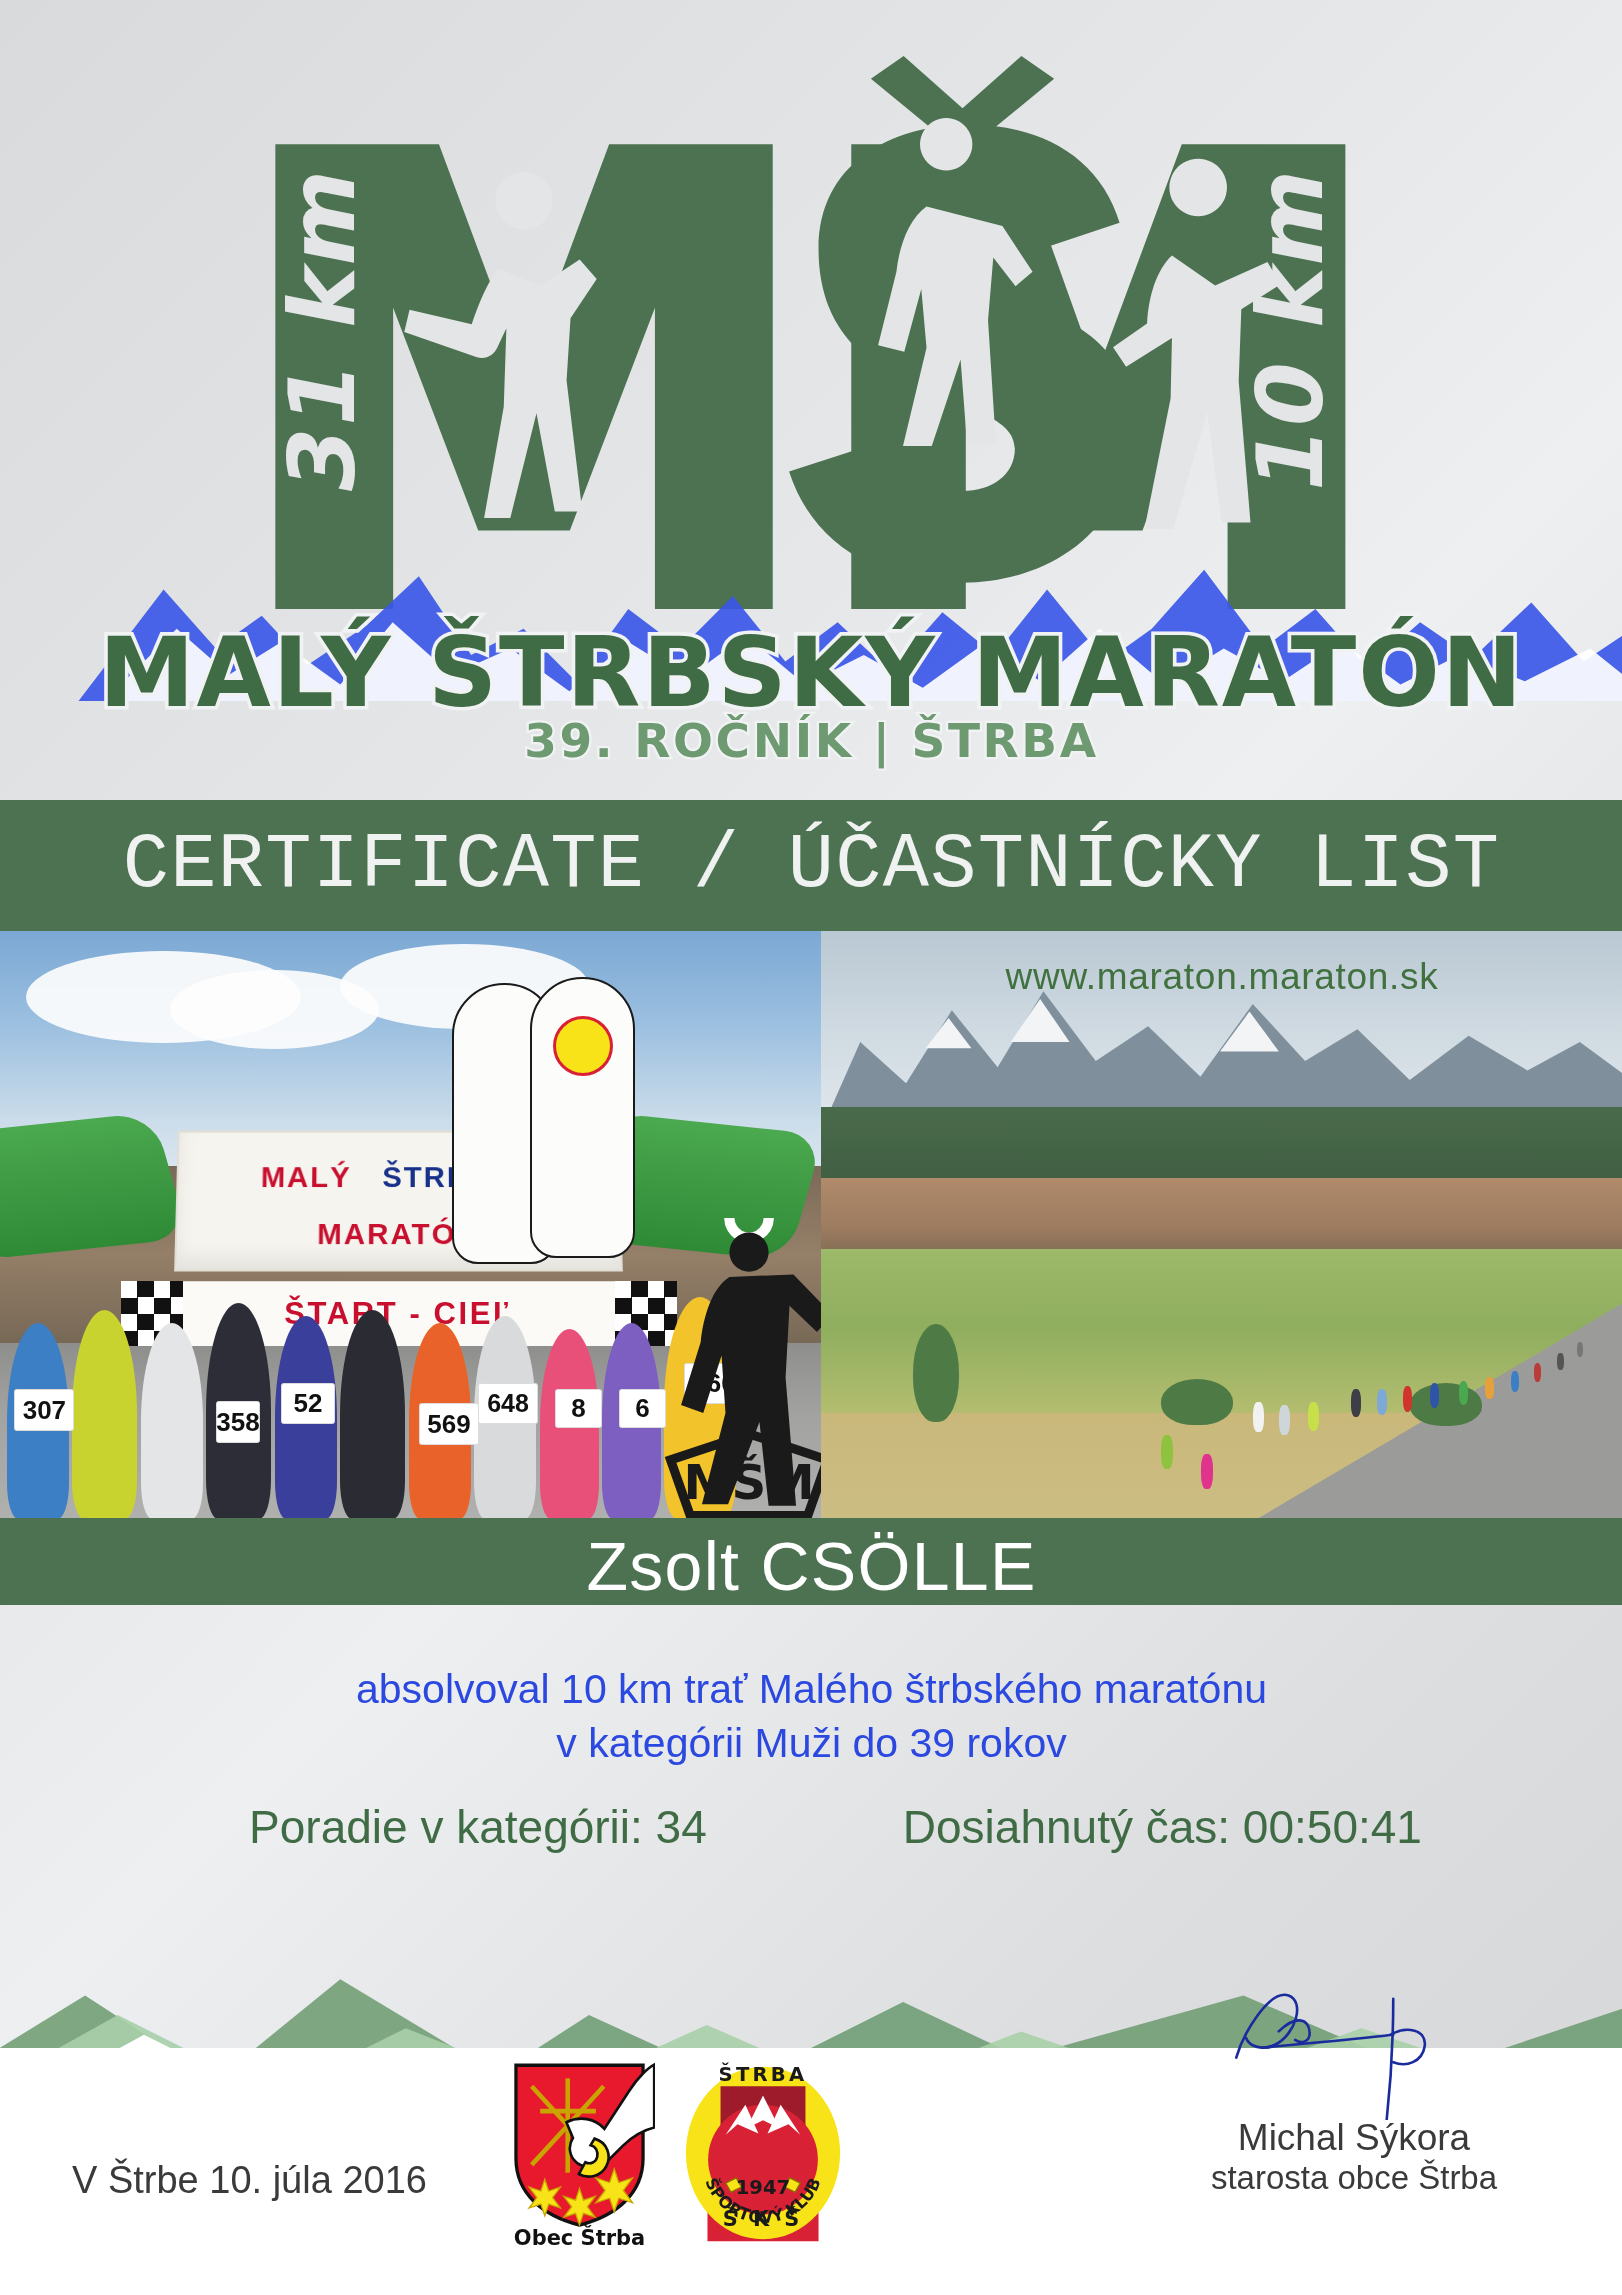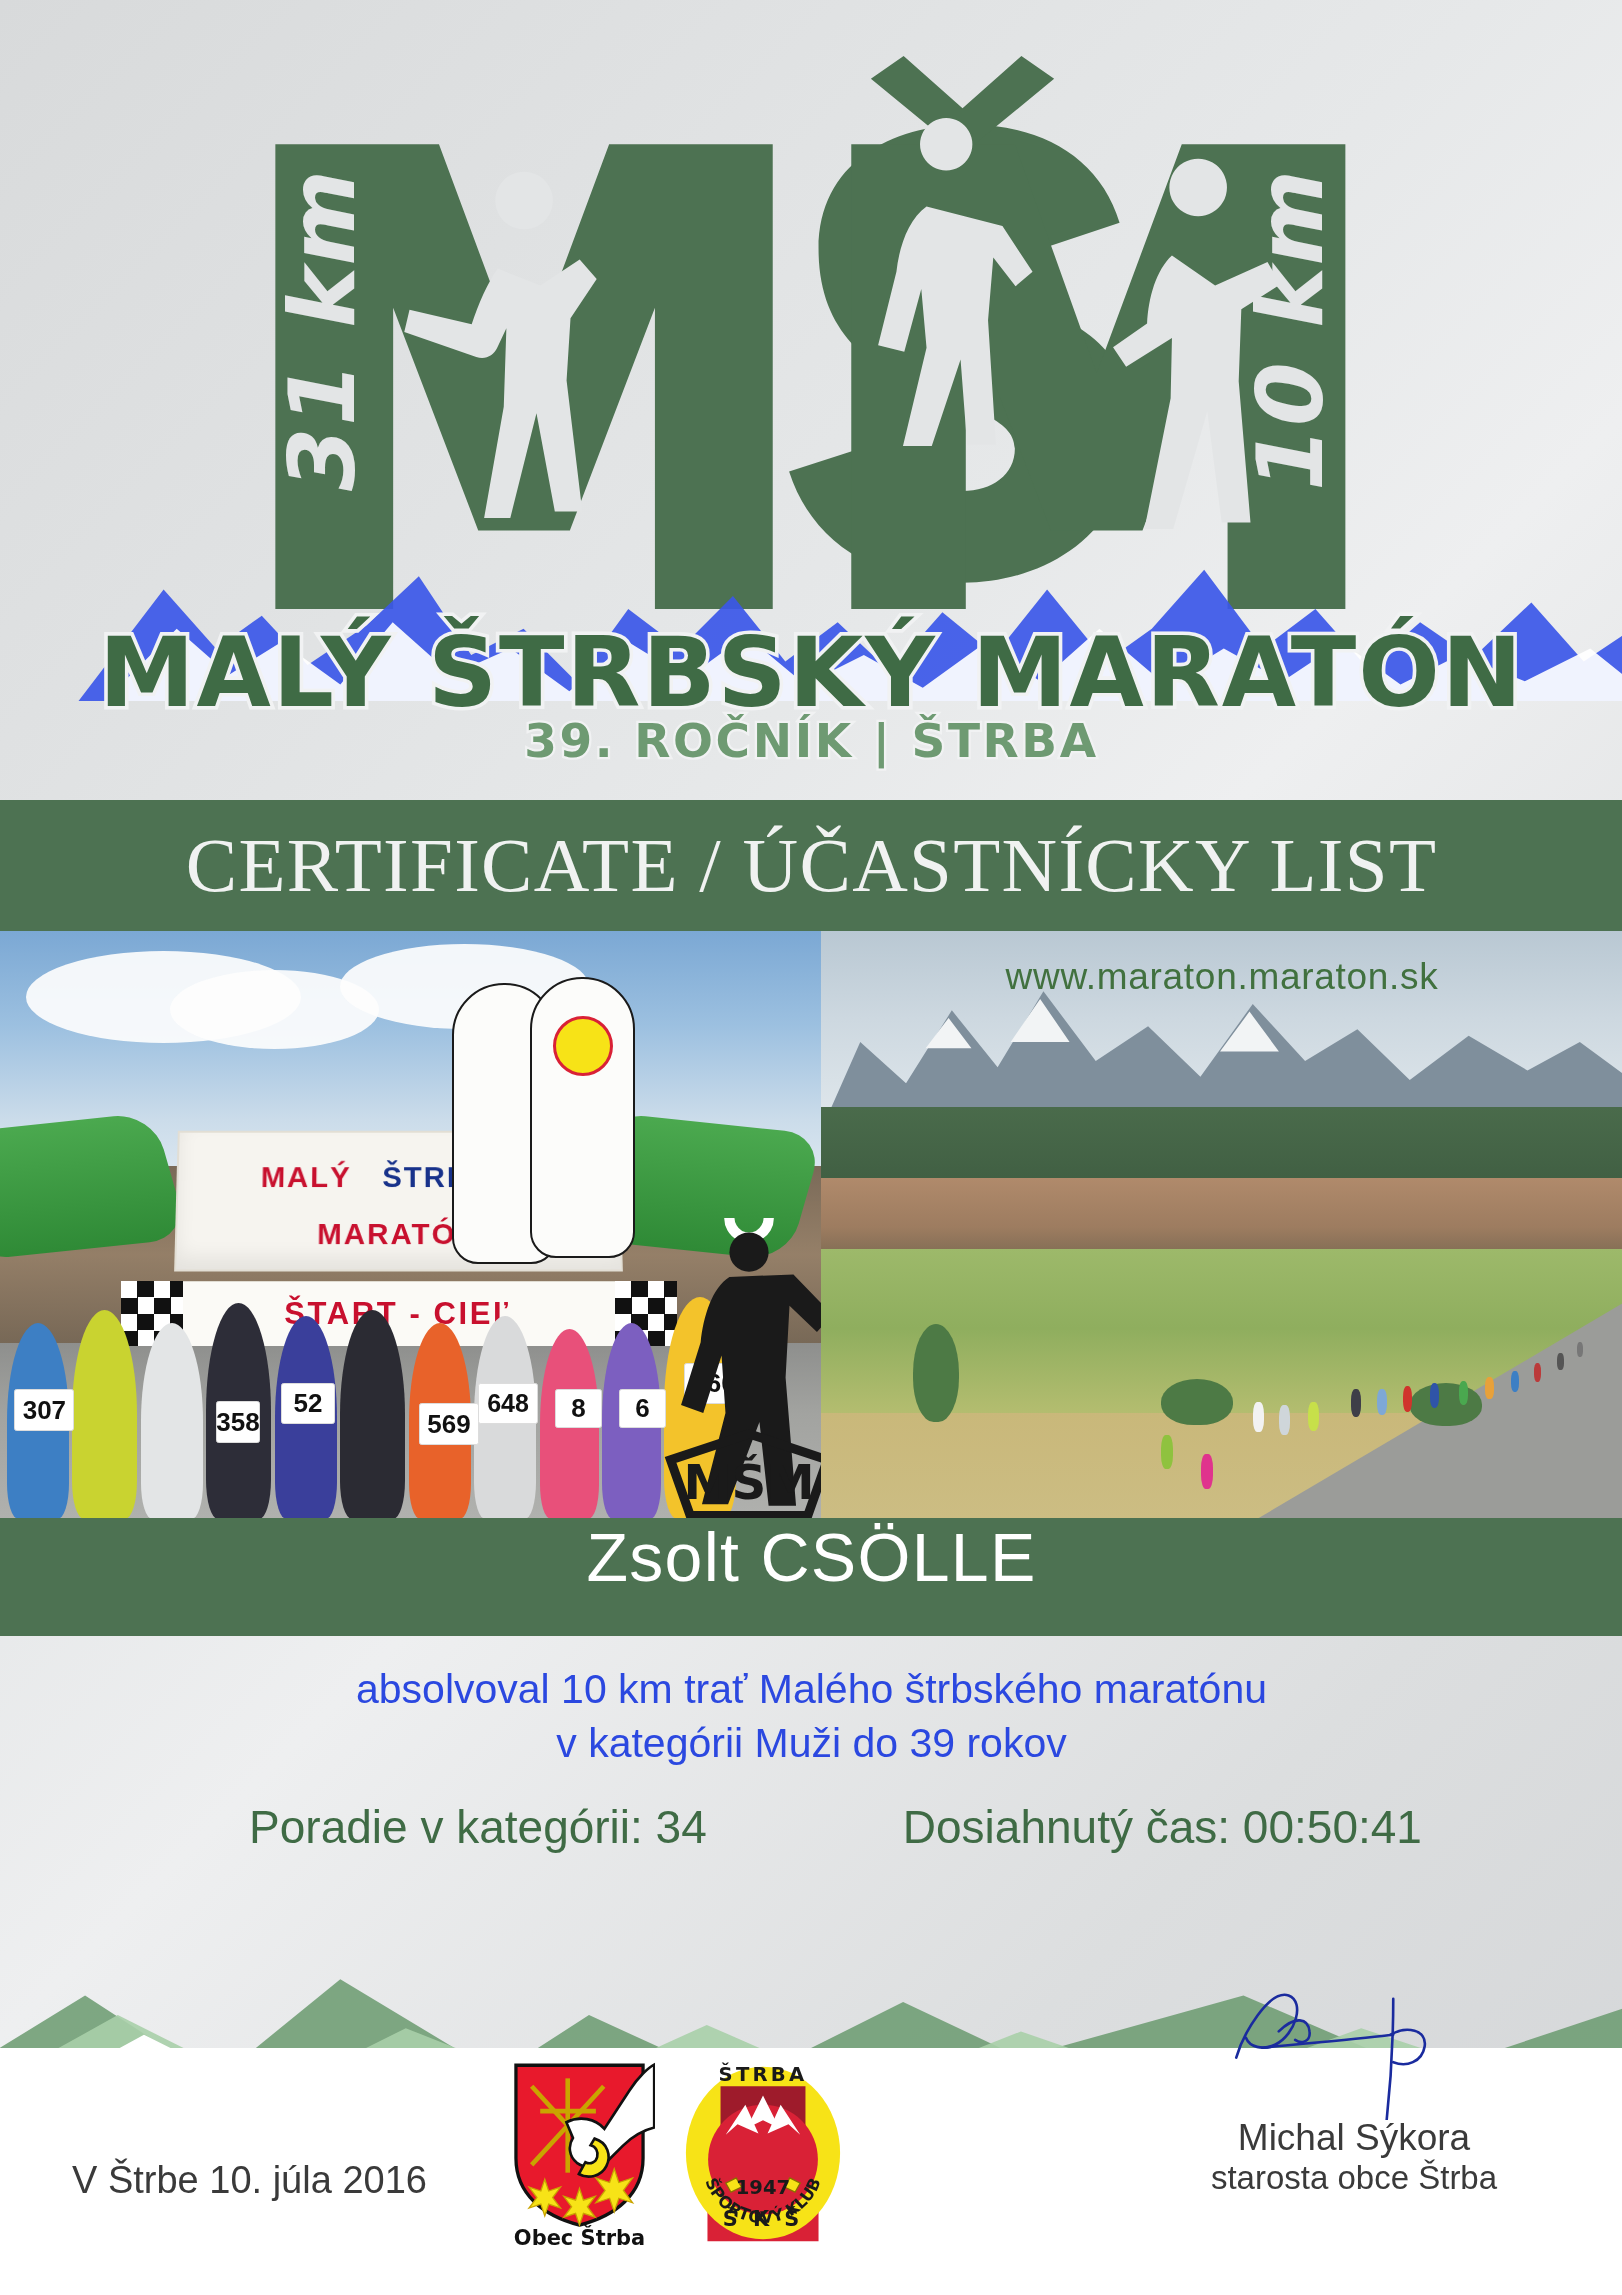--- a/index.html
+++ b/index.html
@@ -79,21 +79,21 @@
     background: #4d7252;
     display: flex;
     align-items: center;
     justify-content: center;
   }
   .cert-banner-text {
     color: #f0f2f1;
     font-size: 77px;
     font-weight: 400;
     letter-spacing: 1.3px;
-    font-family: Liberation Serif, serif;
+    font-family: Liberation Mono, monospace;
     white-space: nowrap;
   }
 
   
   .photo-strip {
     position: absolute;
     left: 0; top: 931px;
     width: 1623px; height: 588px;
     display: flex;
     overflow: hidden;
@@ -233,23 +233,23 @@
     letter-spacing:0.7px;
     font-family:"Liberation Sans",sans-serif;
   }
   .tiny-runner {
     position:absolute; border-radius:40%;
   }
 
   
   .name-banner {
     position:absolute; left:0; top:1518px;
-    width:1623px; height:118px;
+    width:1623px; height:87px;
     background:#4d7252;
-    display:flex; align-items:flex-start; justify-content:center;
+    display:flex; align-items:flex-end; justify-content:center;
   }
   .name-text {
     color:#ffffff;
     font-size:68px;
     font-weight:400;
     letter-spacing:1.3px;
     font-family:"Liberation Sans",sans-serif;
   }
 
   

